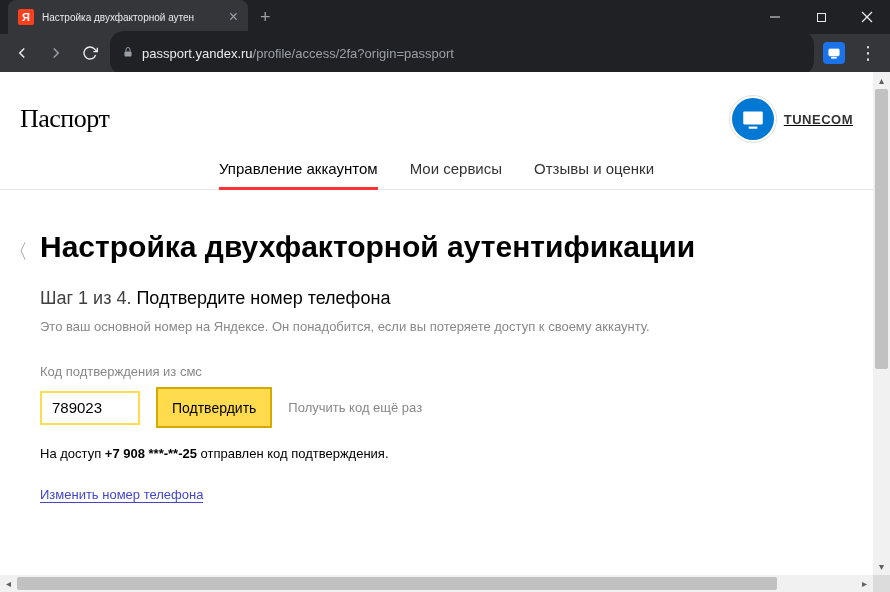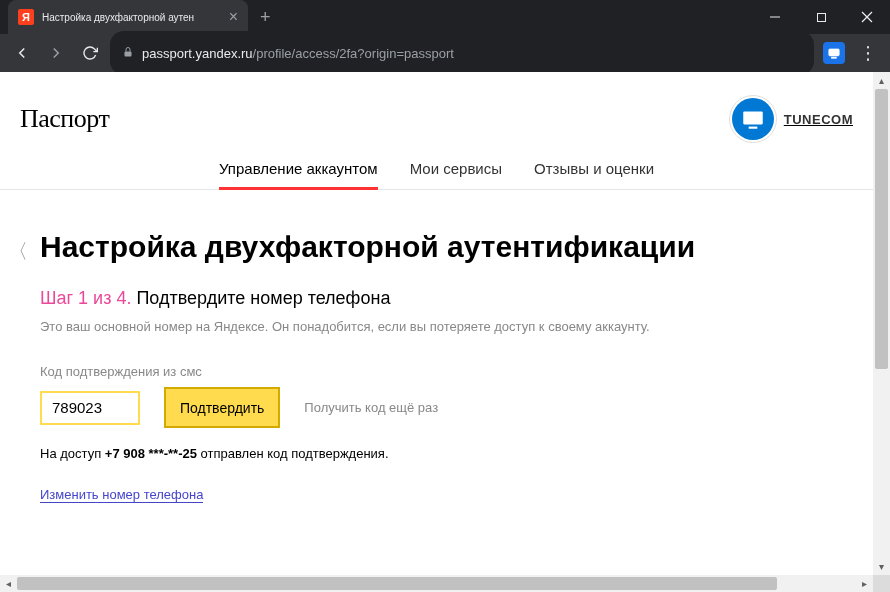--- a/index.html
+++ b/index.html
@@ -54,24 +54,24 @@
 
 .tabs { display: flex; justify-content: center; gap: 32px; border-bottom: 1px solid #e5e5e5; }
 .tabs .tab-item { padding: 12px 0; font-size: 15px; color: #333; cursor: pointer; position: relative; }
 .tabs .tab-item.active { color: #000; }
 .tabs .tab-item.active::after { content: ""; position: absolute; left: 0; right: 0; bottom: -1px; height: 3px; background: #f33; }
 
 .main { padding: 40px 30px 20px 40px; position: relative; }
 .back-chevron { position: absolute; left: 8px; top: 48px; color: #999; font-size: 20px; cursor: pointer; }
 h1 { font-size: 30px; font-weight: bold; color: #000; margin-bottom: 24px; }
 .step { font-size: 18px; color: #000; margin-bottom: 10px; }
-.step .gray { color: #ec4899; }
+.step .gray { color: #404040; }
 .desc { font-size: 13px; color: #888; margin-bottom: 30px; }
 .field-label { font-size: 13px; color: #888; margin-bottom: 8px; }
-.input-row { display: flex; align-items: center; gap: 24px; margin-bottom: 18px; }
+.input-row { display: flex; align-items: center; gap: 16px; margin-bottom: 18px; }
 .code-input { width: 100px; height: 34px; padding: 0 10px; font-size: 15px; border: 2px solid #ffdb4d; outline: none; }
 .confirm-btn { height: 41px; padding: 0 14px; background: #ffdb4d; border: 2px solid #d4a900; font-size: 14px; cursor: pointer; }
 .resend { font-size: 13px; color: #888; }
 .sent-info { font-size: 13px; color: #000; margin-bottom: 24px; }
 .sent-info b { font-weight: bold; }
 .change-link { font-size: 13px; color: #4545cc; border-bottom: 1px solid #4545cc; text-decoration: none; cursor: pointer; }
 </style>
 </head>
 <body>
 

